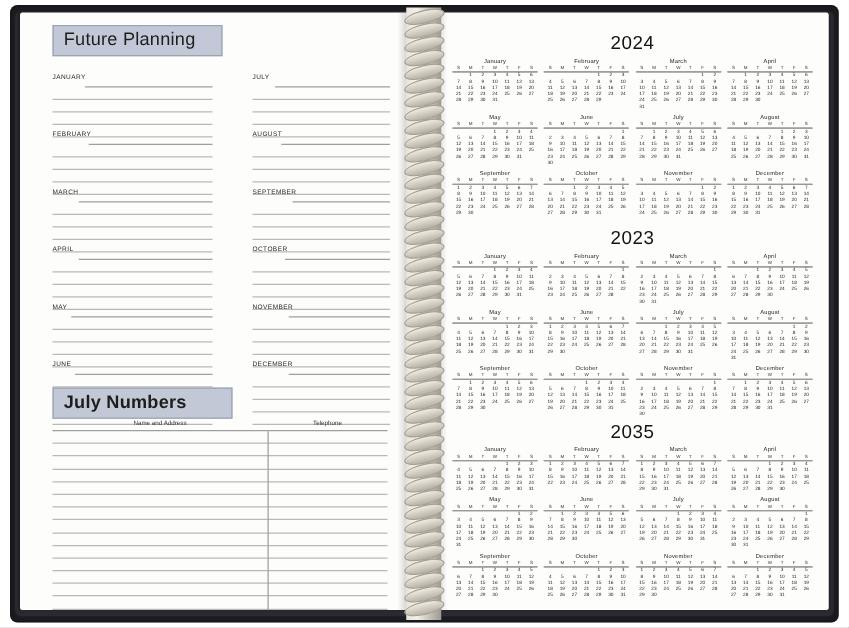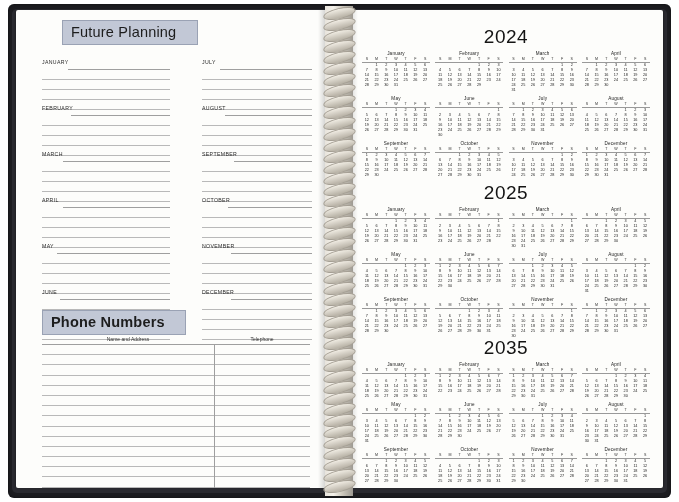--- a/index.html
+++ b/index.html
@@ -88,21 +88,21 @@
 
   .section-title {
     position: absolute;
     background: #c2c8d6;
     color: #1d1d1d;
     font-size: 14px;
     padding: 3px 8px 4px 8px;
     border: 1px solid #9aa2b4;
     letter-spacing: .2px;
   }
-  #fp-title { left: 26px; top: 10px; width: 118px; font-size: 14.5px; margin-left: 20px; }
+  #fp-title { left: 26px; top: 10px; width: 118px; font-size: 14.5px; }
   #pn-title { left: 26px; top: 300px; width: 126px; font-size: 14.5px; font-weight: bold; }
 
   .month-col { position: absolute; }
   .month-block { position: relative; margin-bottom: 0; }
   .month-label {
     font-size: 5.2px;
     color: #2a2a2a;
     letter-spacing: .35px;
     position: absolute;
     left: 0; top: -1px;
@@ -125,21 +125,21 @@
     position: absolute;
     left: 172px; top: 0; bottom: 0;
     width: 0;
     border-left: .6px solid #9f9f9f;
   }
 
   
   .rp { position: absolute; left: 0; top: 0; width: 315px; height: 478px; }
   .year-head {
     text-align: center;
-    font-size: 19px;
+    font-size: 15px;
     color: #141414;
     letter-spacing: .5px;
   }
   .year-block { position: absolute; left: 14px; width: 288px; }
   .qrow { display: flex; justify-content: space-between; margin-top: 3px; }
   .mini {
     width: 68px;
   }
   .mini .mn {
     text-align: center;
@@ -276,21 +276,21 @@
           <div class="month-block" style="position: absolute; left: 0px; top: 230px; width: 110px;">
             <div class="month-label">DECEMBER</div>
             <div class="rule first" style="margin-left: 29.2px; width: 80.8px;"></div>
             <div class="rule"></div>
             <div class="rule"></div>
             <div class="rule"></div>
             <div class="rule"></div>
           </div>
         </div>
 
-      <div class="section-title" id="pn-title">Phone Numbers</div>
+      <div class="section-title" id="pn-title">July Numbers</div>
 
       <div class="pn-wrap">
         <div class="pn-head">
           <div class="c1">Name and Address</div>
           <div class="c2">Telephone</div>
         </div>
         <div class="pn-rows" id="pn-rows">
           <div class="pn-divider"></div>
         <div class="pn-row"></div>
             <div class="pn-row"></div>
@@ -1090,21 +1090,21 @@
                     <td class="out"></td>
                     <td class="out"></td>
                     <td class="out"></td>
                   </tr>
                 </tbody>
               </table>
             </div>
           </div>
         </div>
         <div class="year-block" style="top: 172px;">
-          <div class="year-head">2025</div>
+          <div class="year-head">2023</div>
           <div class="qrow">
             <div class="mini">
               <div class="mn">January</div>
               <table>
                 <thead>
                   <tr>
                     <th>S</th>
                     <th>M</th>
                     <th>T</th>
                     <th>W</th>

